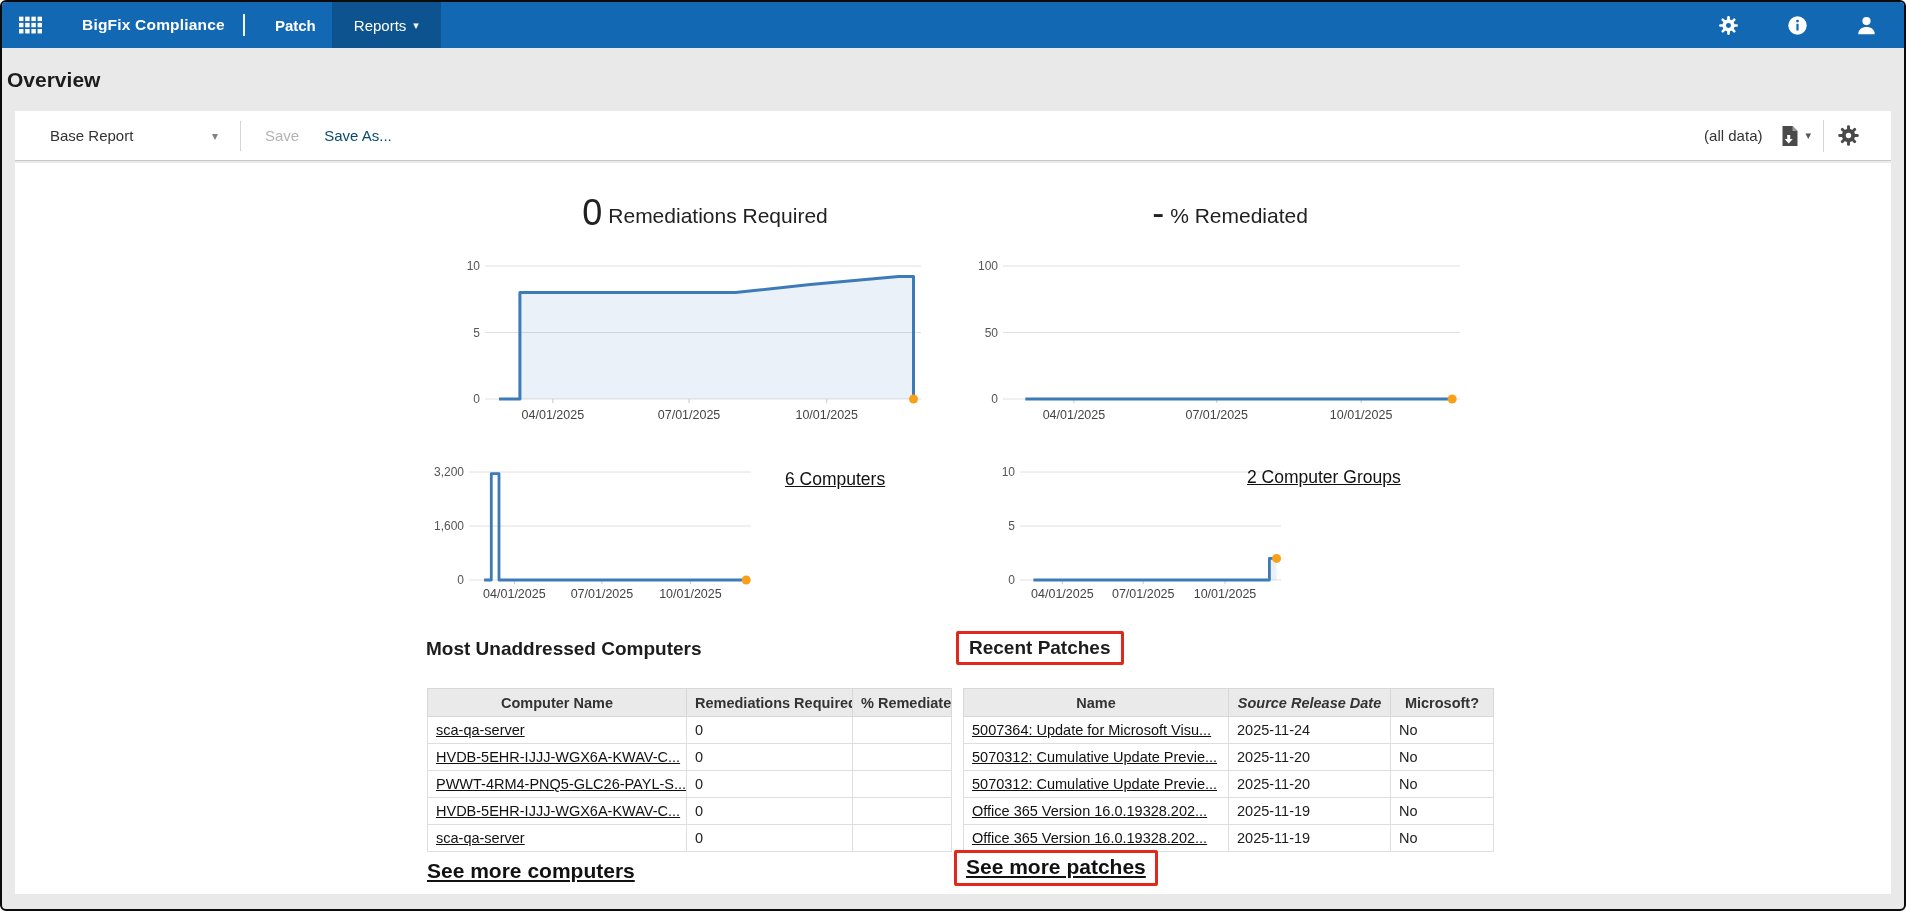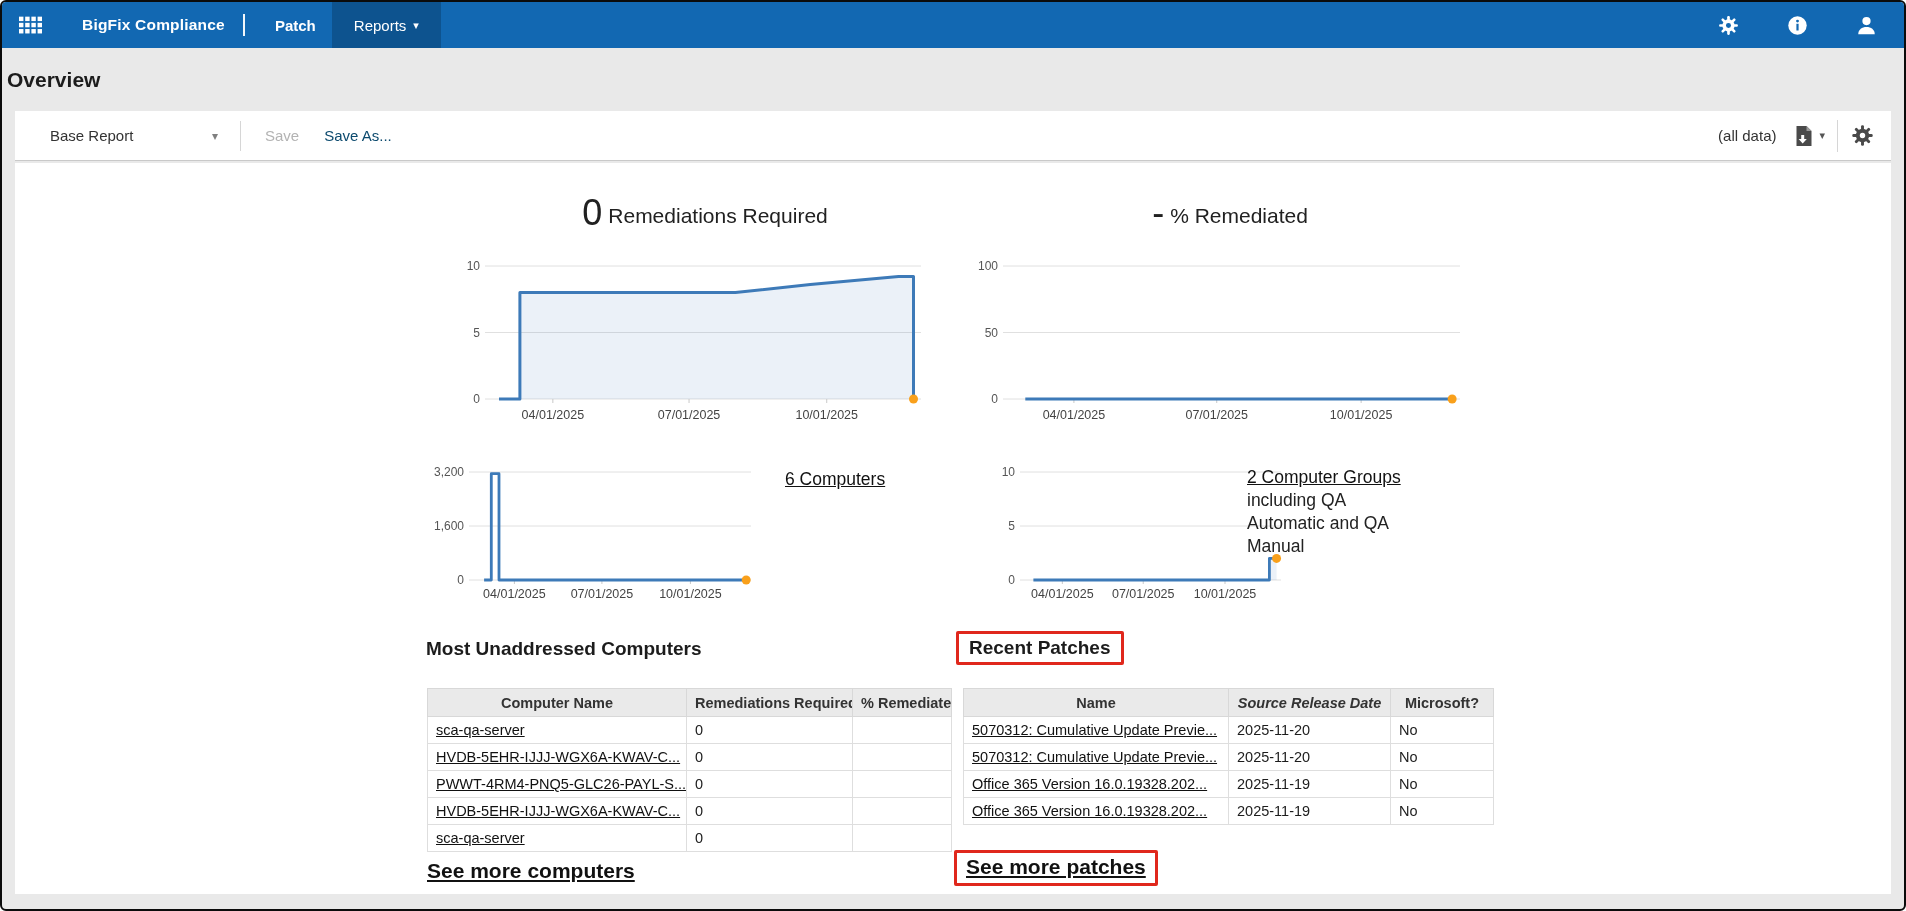--- a/index.html
+++ b/index.html
@@ -25,21 +25,21 @@
   .page-title{font-size:21px;font-weight:700;color:#1c1c1c;}
 
   
   .toolbar{margin:0 13px;height:50px;background:#fff;border-bottom:1px solid #c9c9c9;display:flex;align-items:center;font-size:15px;color:#333;}
   .report-select{display:flex;align-items:center;justify-content:space-between;width:168px;margin-left:35px;cursor:pointer;}
   .select-caret{color:#808080;font-size:12px;}
   .tb-div{width:1px;height:30px;background:#d6d6d6;margin:0 0 0 22px;}
   .tb-btn{margin-left:24px;cursor:pointer;}
   .tb-btn.disabled{color:#b3b3b3;cursor:default;}
   .tb-btn.dark{margin-left:25px;color:#0c4a6e;}
-  .toolbar-right{margin-left:auto;display:flex;align-items:center;padding-right:16px;}
+  .toolbar-right{margin-left:auto;display:flex;align-items:center;padding-right:30px;}
   .scope{color:#333;}
   .export-wrap{display:flex;align-items:center;margin-left:16px;cursor:pointer;}
   .export-icon{width:24px;height:24px;}
   .export-caret{color:#555;font-size:11px;margin-left:3px;}
   .tb-div2{width:1px;height:32px;background:#d6d6d6;margin:0 12px;}
   .gear-dark{width:25px;height:25px;cursor:pointer;}
 
   
   .panel{position:relative;margin:2px 13px 0 13px;height:731px;background:#fff;}
   .abs{position:absolute;}
@@ -229,21 +229,20 @@
         <line x1="265" y1="122" x2="265" y2="126" stroke="#c9c9c9" stroke-width="1"></line>
         <text x="265" y="140" text-anchor="middle" fill="#444" font-size="12.5">10/01/2025</text>
         <path d="M74.8,122.0L309.4,122.0L309.4,100.4L316.6,100.4L316.6,122L74.8,122Z" fill="#3d7ab8" fill-opacity="0.1" stroke="none"></path>
         <polyline points="74.8,122.0 309.4,122.0 309.4,100.4 316.6,100.4" fill="none" stroke="#3d7ab8" stroke-width="2.8" stroke-linejoin="round" stroke-linecap="square"></polyline>
         <circle cx="316.55555555555554" cy="100.4" r="4.5" fill="#f9a01b"></circle>
       </svg>
 
     <a class="abs plain-link side-link" style="left:770px;top:306px;">6 Computers</a>
     <div class="abs groups-block" style="left:1232px;top:303px;">
       <a class="plain-link">2 Computer Groups</a>
-      <div>including QA Automatic and QA Manual</div>
     </div>
 
     <div class="abs table-title" style="left:411px;top:475px;">Most Unaddressed Computers</div>
     <table class="data abs" style="left:412px;top:525px;width:524px;">
         <thead>
           <tr>
             <th style="width: 259px;">Computer Name</th>
             <th style="width: 166px;">Remediations Required</th>
             <th style="width: 99px;">% Remediated</th>
           </tr>
@@ -283,20 +282,25 @@
     </div>
     <table class="data abs" style="left:948px;top:525px;width:530px;">
         <thead>
           <tr>
             <th style="width: 265px;">Name</th>
             <th style="width: 162px; font-style: italic;">Source Release Date</th>
             <th style="width: 103px;">Microsoft?</th>
           </tr>
         </thead>
         <tbody>
+          <tr>
+            <td><a class="plain-link">5007364: Update for Microsoft Visu...</a></td>
+            <td>2025-11-24</td>
+            <td>No</td>
+          </tr>
           <tr>
             <td><a class="plain-link">5070312: Cumulative Update Previe...</a></td>
             <td>2025-11-20</td>
             <td>No</td>
           </tr>
           <tr>
             <td><a class="plain-link">5070312: Cumulative Update Previe...</a></td>
             <td>2025-11-20</td>
             <td>No</td>
           </tr>

